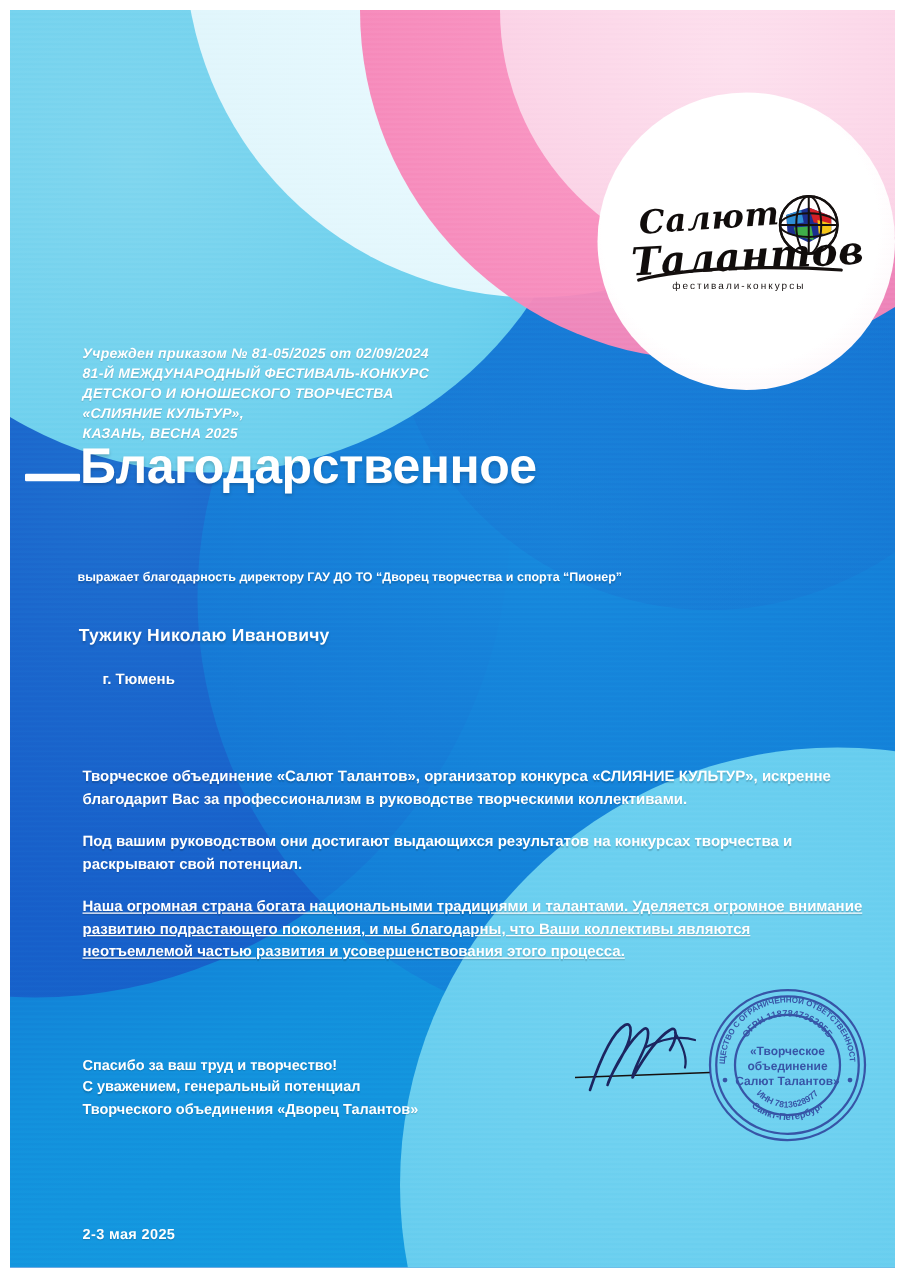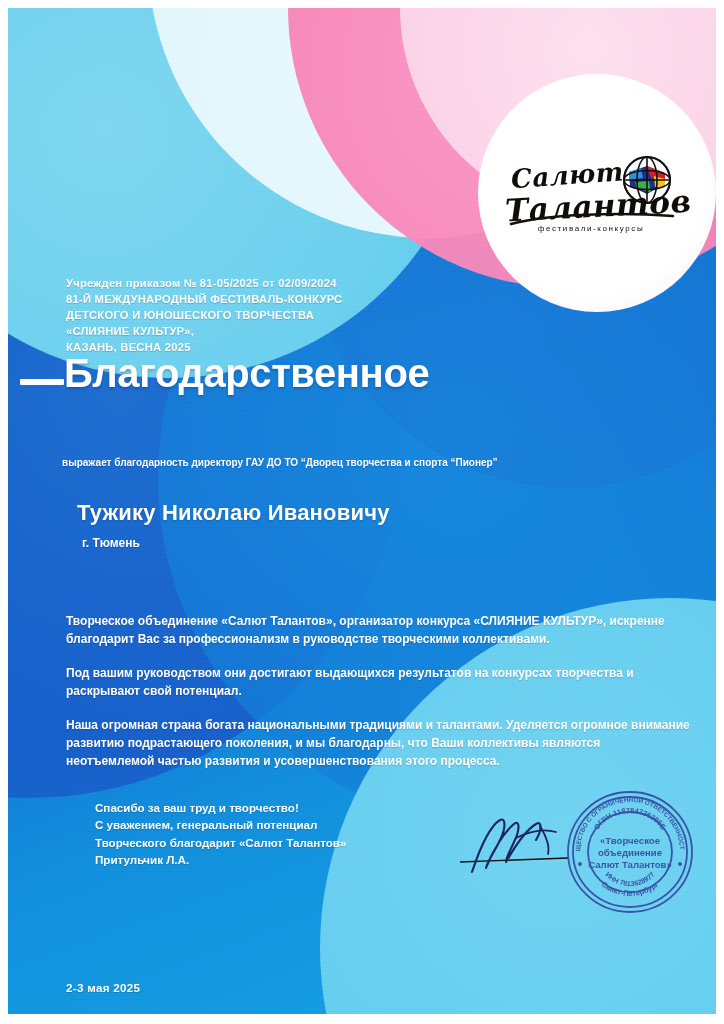--- a/index.html
+++ b/index.html
@@ -209,20 +209,21 @@
   .order-block {
     position: absolute;
     left: 58px;
     top: 268px;
     width: 430px;
     font-size: 11.2px;
     font-weight: 700;
     line-height: 1.42;
     letter-spacing: .25px;
     text-shadow: 0 1px 1px rgba(0,0,0,.18);
+    font-style: italic;
   }
   .order-line-1 { text-transform: none; }
   .order-upper { text-transform: uppercase; }
 
   
   .title-rule {
     position: absolute;
     left: 12px;
     top: 371px;
     width: 44px;
@@ -248,24 +249,24 @@
     left: 54px;
     top: 448px;
     width: 600px;
     font-size: 10px;
     font-weight: 700;
     line-height: 1.45;
     text-shadow: 0 1px 1px rgba(0,0,0,.18);
   }
   .addressee-name {
     position: absolute;
-    left: 69px;
+    left: 55px;
     top: 492px;
     width: 600px;
-    font-size: 22px;
+    font-size: 14px;
     font-weight: 700;
     letter-spacing: .2px;
     text-shadow: 0 1px 2px rgba(0,0,0,.2);
   }
   .addressee-city {
     position: absolute;
     left: 58px;
     top: 528px;
     width: 400px;
     font-size: 12px;
@@ -281,33 +282,32 @@
     top: 604px;
     width: 625px;
     font-size: 12px;
     font-weight: 700;
     line-height: 1.5;
     text-shadow: 0 1px 1px rgba(0,0,0,.18);
   }
   .body-block p {
     margin: 0 0 16px 0;
   }
-  .body-block p:last-child { margin-bottom: 0; }
+  .body-block p:last-child { margin-bottom: 0; text-decoration: underline; }
 
   
   .closing {
     position: absolute;
     left: 58px;
-    top: 791px;
+    top: 836px;
     width: 420px;
     font-size: 11.6px;
     font-weight: 700;
     line-height: 1.5;
     text-shadow: 0 1px 1px rgba(0,0,0,.18);
-    margin-left: 29px;
   }
 
   .event-date {
     position: absolute;
     left: 58px;
     top: 973px;
     font-size: 11.6px;
     font-weight: 700;
     letter-spacing: .3px;
     text-shadow: 0 1px 1px rgba(0,0,0,.18);
@@ -399,22 +399,21 @@
 
       <div class="body-block">
         <p>Творческое объединение «Салют Талантов», организатор конкурса «СЛИЯНИЕ КУЛЬТУР», искренне благодарит Вас за профессионализм в руководстве творческими коллективами.</p>
         <p>Под вашим руководством они достигают выдающихся результатов на конкурсах творчества и раскрывают свой потенциал.</p>
         <p>Наша огромная страна богата национальными традициями и талантами. Уделяется огромное внимание развитию подрастающего поколения, и мы благодарны, что Ваши коллективы являются неотъемлемой частью развития и усовершенствования этого процесса.</p>
       </div>
 
       <div class="closing">
         <div>Спасибо за ваш труд и творчество!</div>
         <div>С уважением, генеральный потенциал</div>
-        <div>Творческого благодарит «Салют Талантов»</div>
-        <div>Притульчик Л.А.</div>
+        <div>Творческого объединения «Дворец Талантов»</div>
       </div>
 
       <div class="signature">
         <svg viewBox="0 0 118 70" width="118" height="70" aria-hidden="true">
           <path d="M4 54 L112 50" stroke="#15100f" stroke-width="1.4" fill="none"></path>
           <path d="M16 64 C24 40, 34 18, 44 12 C50 9, 50 20, 44 32 C39 43, 32 52, 30 60
                    C36 44, 48 24, 58 16 C64 11, 64 22, 58 34 C54 43, 50 50, 50 54
                    C58 40, 70 22, 80 16 C86 12, 86 22, 80 32" fill="none" stroke="#1c2560" stroke-width="2.1" stroke-linecap="round" stroke-linejoin="round"></path>
           <path d="M60 30 C72 24, 86 20, 100 24" fill="none" stroke="#1c2560" stroke-width="1.8" stroke-linecap="round"></path>
           <path d="M84 18 C90 28, 94 38, 92 46" fill="none" stroke="#1c2560" stroke-width="1.8" stroke-linecap="round"></path>

